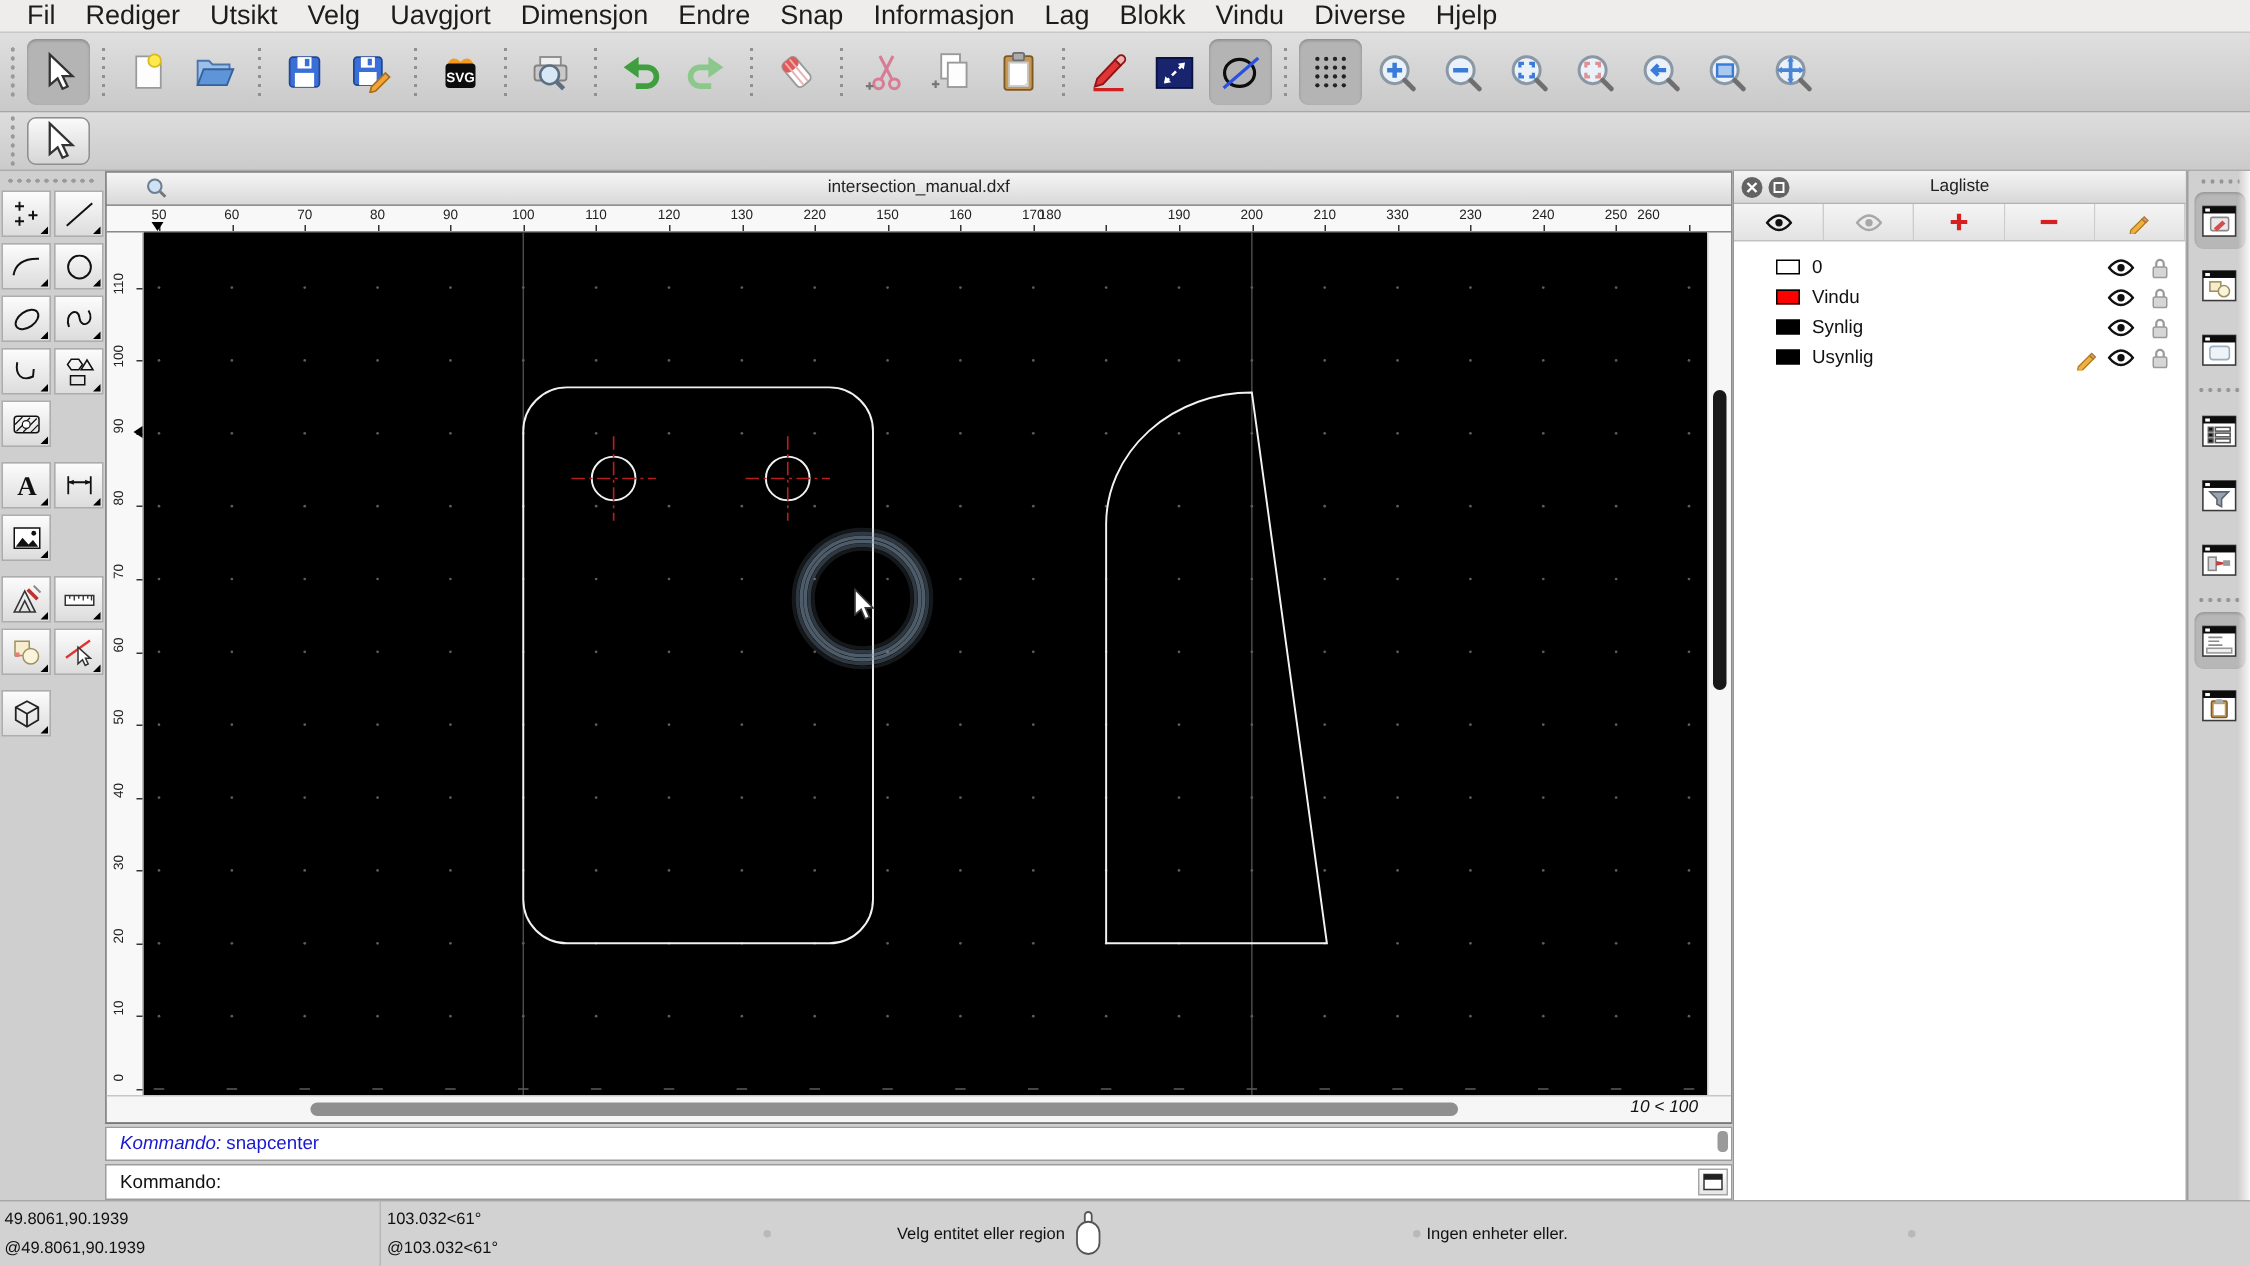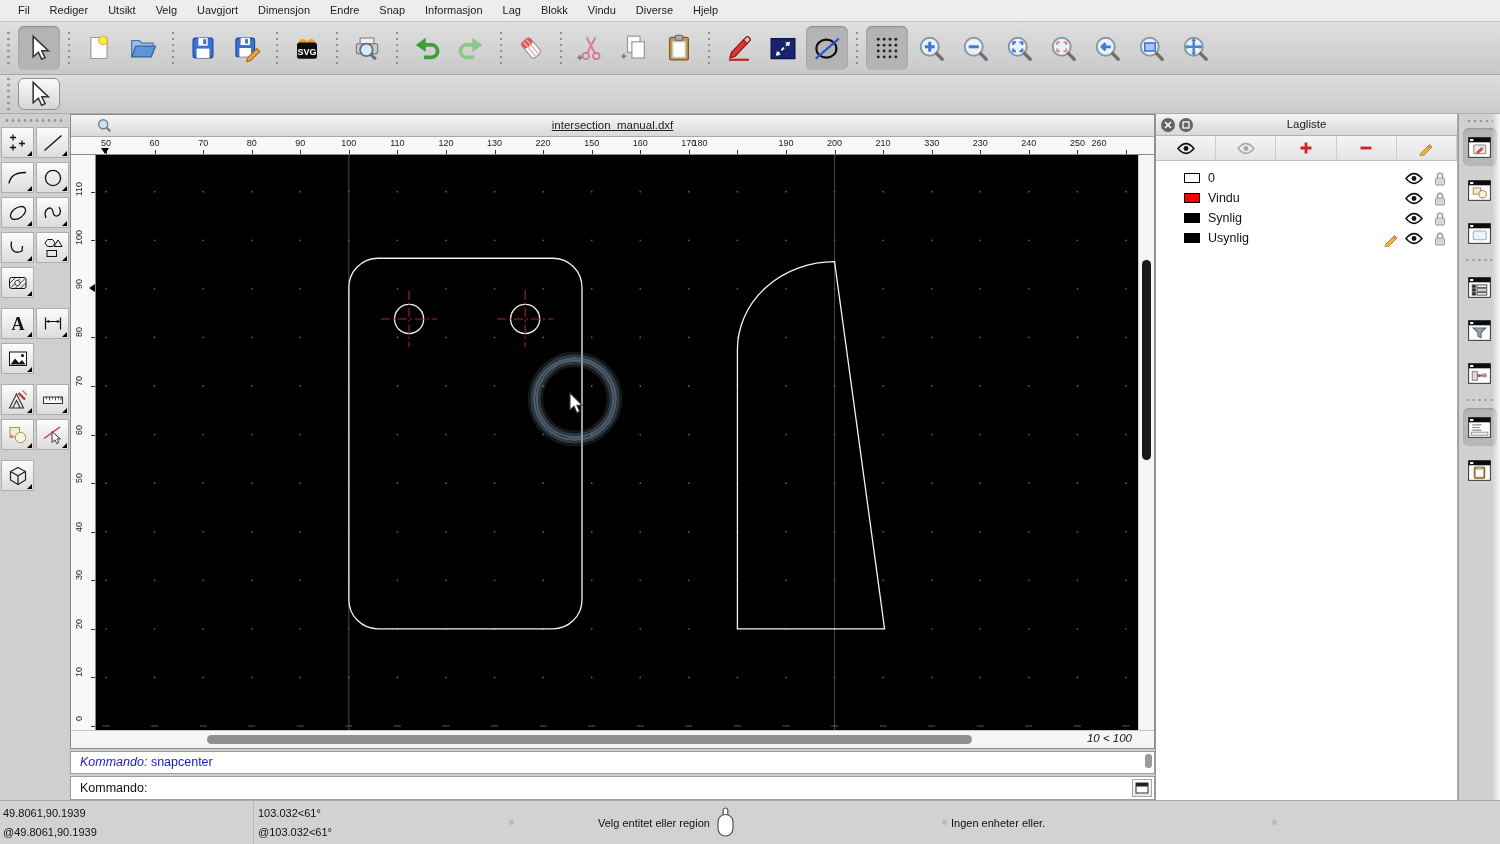--- a/index.html
+++ b/index.html
@@ -1,21 +1,21 @@
 <!DOCTYPE html>
 <html><head>
 <meta charset="utf-8">
 <style>
   * { box-sizing: border-box; margin: 0; padding: 0; }
   html,body { width:1500px; height:844px; overflow:hidden;
     font-family:"Liberation Sans","DejaVu Sans",sans-serif; background:#d2d2d2; }
 
   
   .menubar { height:22px; background:#efedec; border-bottom:1px solid #c9c7c6;
-    display:flex; align-items:center; padding-left:8px; font-size:11px; color:#1c1c1c; }
+    display:flex; align-items:center; padding-left:8px; font-size:18px; color:#1c1c1c; }
   .menu-item { padding:0 10px; line-height:21px; cursor:default; }
 
   
   .toolbar { height:53px; background:linear-gradient(#dfdfdf,#c9c9c9);
     border-bottom:1px solid #a7a7a7; display:flex; align-items:center; padding-left:4px; }
   .toolbar2 { height:39px; background:linear-gradient(#dddddd,#cbcbcb);
     border-bottom:1px solid #ababab; display:flex; align-items:center; padding-left:4px; }
   .tb-btn { width:42px; height:44px; display:flex; align-items:center; justify-content:center;
     border-radius:6px; margin:0 1px; }
   .tb-btn.pressed { background:#b4b4b4; box-shadow:inset 0 1px 2px rgba(0,0,0,.25); }
@@ -39,21 +39,21 @@
   .pal-btn { width:33px; height:31px; background:linear-gradient(#fcfcfc,#dcdcdc);
     border:1px solid #adadad; position:relative; display:flex; align-items:center; justify-content:center; }
   .pal-btn::after { content:""; position:absolute; right:1px; bottom:1px;
     border-left:5px solid transparent; border-bottom:5px solid #000; }
   .pal-empty { width:33px; height:31px; }
 
   
   .draw-window { position:absolute; left:70px; top:0; width:1085px; height:635px;
     border:1px solid #8a8a8a; background:#000; }
   .dw-title { height:22px; background:linear-gradient(#f6f6f6,#d9d9d9); border-bottom:1px solid #a8a8a8;
-    text-align:center; font-size:11.5px; line-height:21px; color:#222; position:relative;text-decoration:underline; }
+    text-align:center; font-size:11.5px; line-height:21px; color:#222; position:relative; }
   .dw-loupe { position:absolute; left:26px; top:3px; }
   .dw-hrow { height:18px; display:flex; background:#f8f8f8; border-bottom:1px solid #8a8a8a; }
   .dw-corner { width:25px; }
   .hruler { position:relative; flex:1; font-size:9px; color:#222; }
   .htick { position:absolute; bottom:0; width:1px; height:4px; background:#333; }
   .hlab { position:absolute; top:1px; width:28px; margin-left:-14px; text-align:center; }
   .hmarker { position:absolute; bottom:0; width:0; height:0;
     border-left:4px solid transparent; border-right:4px solid transparent; border-top:6px solid #000; }
   .dw-main { display:flex; height:575px; }
   .vruler { position:relative; width:25px; background:#f8f8f8; border-right:1px solid #8a8a8a;

